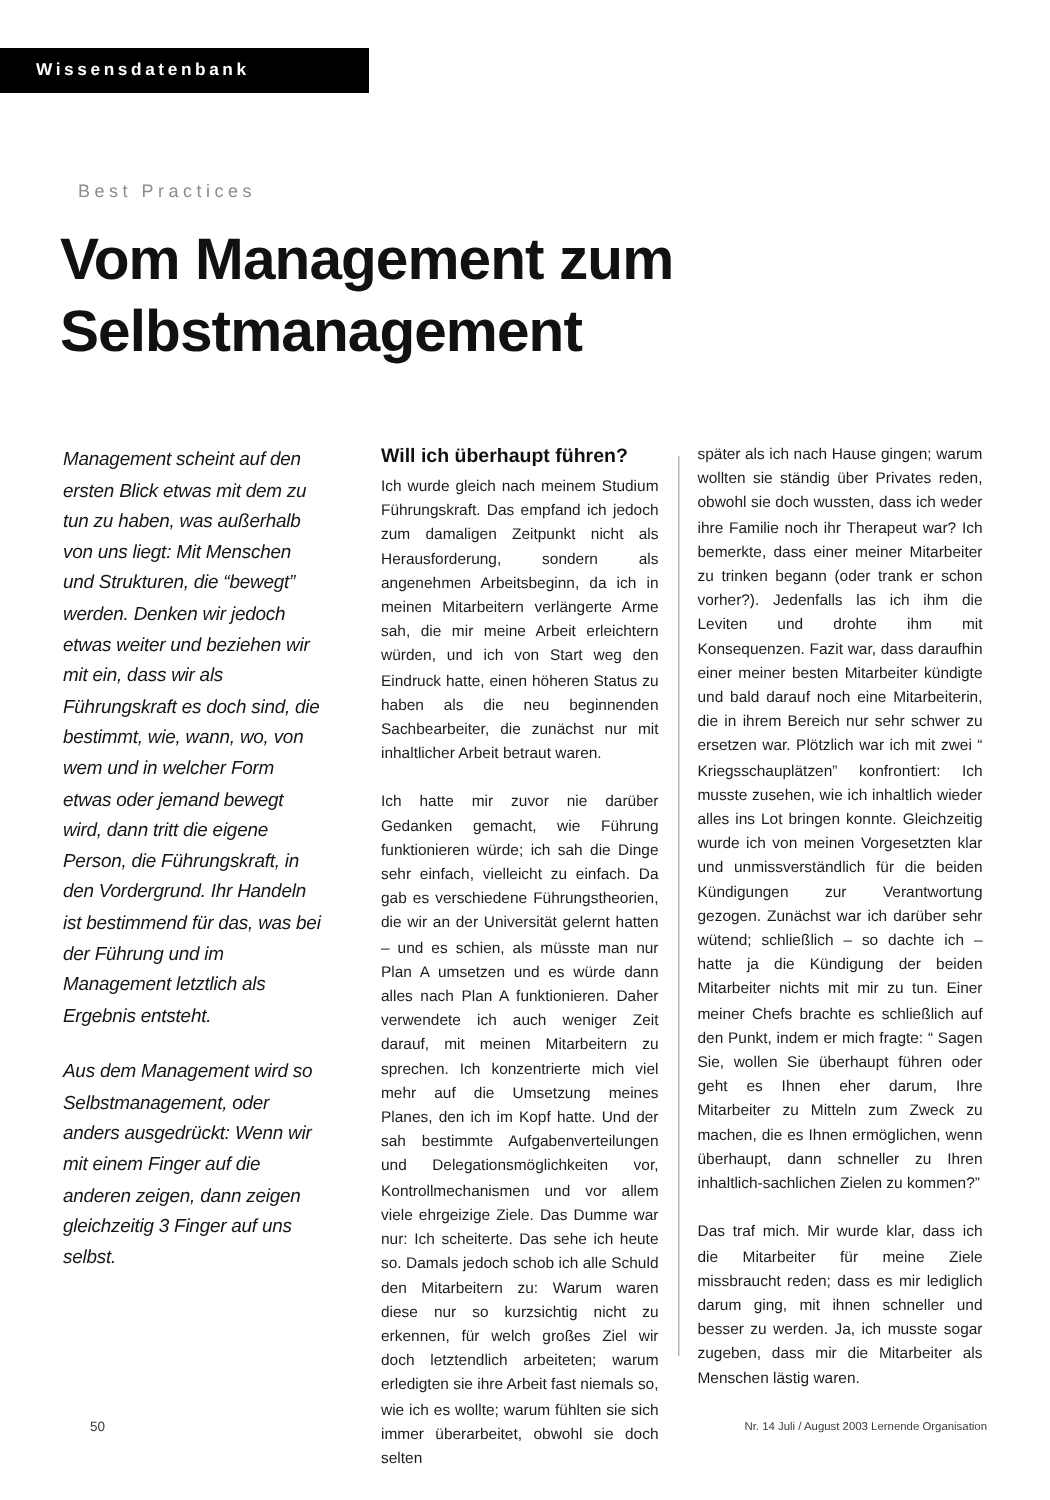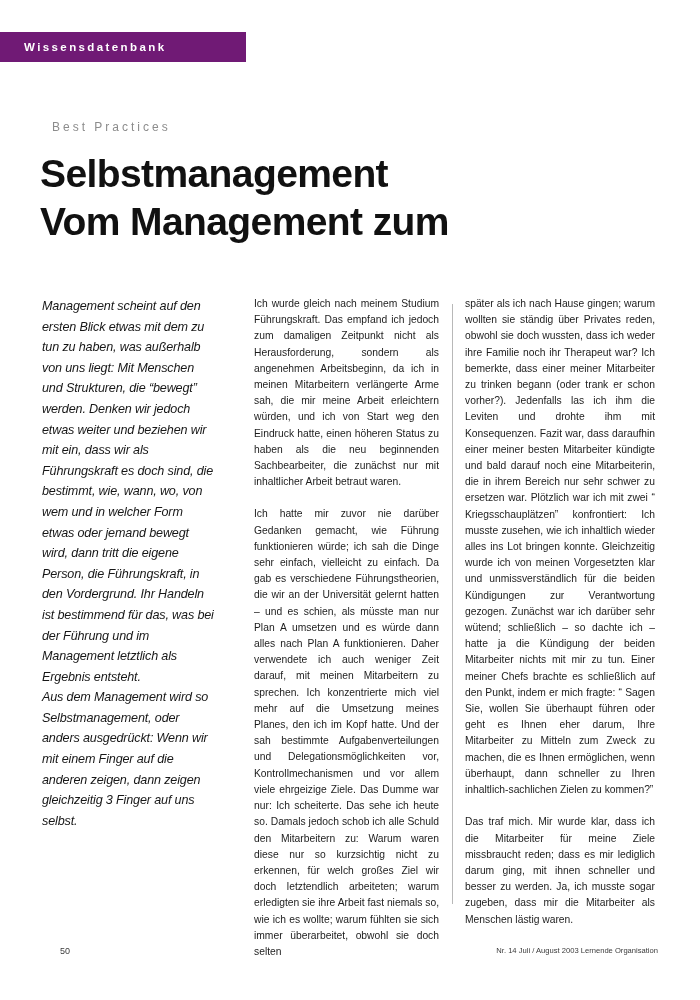--- a/index.html
+++ b/index.html
@@ -99,21 +99,21 @@
   .lead-text {
     font-size: 12.6px;
     line-height: 20.6px;
     font-style: italic;
     font-weight: normal;
     color: #171717;
     text-align: left;
     margin: 0;
     letter-spacing: -0.15px;
   }
-  .lead-text + .lead-text { margin-top: 0; font-style: italic; }
+  .lead-text + .lead-text { margin-top: 17px; font-style: italic; }
 
   .col-head {
     font-size: 13px;
     font-weight: bold;
     color: #111111;
     margin: 0 0 5px 0;
     line-height: 16px;
   }
   .body-text {
     font-size: 10.3px;
@@ -141,41 +141,42 @@
     color: #3a3a3a;
     white-space: nowrap;
     text-align: center;
   }
 </style>
 </head>
 <body>
 
 <div class="page">
 
-  <div class="banner" style="background: #701a75;">
+  <div class="banner" style="background: #000000;">
     <span class="banner-label">Wissensdatenbank</span>
   </div>
 
   <div class="kicker">Best Practices</div>
 
   <div class="headline">
+    <span class="line">Vom Management zum</span>
     <span class="line">Selbstmanagement</span>
-    <span class="line">Vom Management zum</span>
   </div>
 
   <div class="cols">
 
     <div class="rule rule-1"></div>
 
     <div class="col col-lead">
       <p class="lead-text">Management scheint auf den ersten Blick etwas mit dem zu tun zu haben, was außerhalb von uns liegt: Mit Menschen und Strukturen, die “bewegt” werden. Denken wir jedoch etwas weiter und beziehen wir mit ein, dass wir als Führungskraft es doch sind, die bestimmt, wie, wann, wo, von wem und in welcher Form etwas oder jemand bewegt wird, dann tritt die eigene Person, die Führungskraft, in den Vordergrund. Ihr Handeln ist bestimmend für das, was bei der Führung und im Management letztlich als Ergebnis entsteht.</p>
       <p class="lead-text">Aus dem Management wird so Selbstmanagement, oder anders ausgedrückt: Wenn wir mit einem Finger auf die anderen zeigen, dann zeigen gleichzeitig 3 Finger auf uns selbst.</p>
     </div>
 
     <div class="col col-mid">
+      <h2 class="col-head">Will ich überhaupt führen?</h2>
       <p class="body-text">Ich wurde gleich nach meinem Studium Führungskraft. Das empfand ich jedoch zum damaligen Zeitpunkt nicht als Herausforderung, sondern als angenehmen Arbeitsbeginn, da ich in meinen Mitarbeitern verlängerte Arme sah, die mir meine Arbeit erleichtern würden, und ich von Start weg den Eindruck hatte, einen höheren Status zu haben als die neu beginnenden Sachbearbeiter, die zunächst nur mit inhaltlicher Arbeit betraut waren.</p>
       <p class="body-text gap">Ich hatte mir zuvor nie darüber Gedanken gemacht, wie Führung funktionieren würde; ich sah die Dinge sehr einfach, vielleicht zu einfach. Da gab es verschiedene Führungstheorien, die wir an der Universität gelernt hatten – und es schien, als müsste man nur Plan A umsetzen und es würde dann alles nach Plan A funktionieren. Daher verwendete ich auch weniger Zeit darauf, mit meinen Mitarbeitern zu sprechen. Ich konzentrierte mich viel mehr auf die Umsetzung meines Planes, den ich im Kopf hatte. Und der sah bestimmte Aufgabenverteilungen und Delegationsmöglichkeiten vor, Kontrollmechanismen und vor allem viele ehrgeizige Ziele. Das Dumme war nur: Ich scheiterte. Das sehe ich heute so. Damals jedoch schob ich alle Schuld den Mitarbeitern zu: Warum waren diese nur so kurzsichtig nicht zu erkennen, für welch großes Ziel wir doch letztendlich arbeiteten; warum erledigten sie ihre Arbeit fast niemals so, wie ich es wollte; warum fühlten sie sich immer überarbeitet, obwohl sie doch selten</p>
     </div>
 
     <div class="col col-right">
       <p class="body-text">später als ich nach Hause gingen; warum wollten sie ständig über Privates reden, obwohl sie doch wussten, dass ich weder ihre Familie noch ihr Therapeut war? Ich bemerkte, dass einer meiner Mitarbeiter zu trinken begann (oder trank er schon vorher?). Jedenfalls las ich ihm die Leviten und drohte ihm mit Konsequenzen. Fazit war, dass daraufhin einer meiner besten Mitarbeiter kündigte und bald darauf noch eine Mitarbeiterin, die in ihrem Bereich nur sehr schwer zu ersetzen war. Plötzlich war ich mit zwei “ Kriegsschauplätzen” konfrontiert: Ich musste zusehen, wie ich inhaltlich wieder alles ins Lot bringen konnte. Gleichzeitig wurde ich von meinen Vorgesetzten klar und unmissverständlich für die beiden Kündigungen zur Verantwortung gezogen. Zunächst war ich darüber sehr wütend; schließlich – so dachte ich – hatte ja die Kündigung der beiden Mitarbeiter nichts mit mir zu tun. Einer meiner Chefs brachte es schließlich auf den Punkt, indem er mich fragte: “ Sagen Sie, wollen Sie überhaupt führen oder geht es Ihnen eher darum, Ihre Mitarbeiter zu Mitteln zum Zweck zu machen, die es Ihnen ermöglichen, wenn überhaupt, dann schneller zu Ihren inhaltlich-sachlichen Zielen zu kommen?”</p>
       <p class="body-text gap">Das traf mich. Mir wurde klar, dass ich die Mitarbeiter für meine Ziele missbraucht reden; dass es mir lediglich darum ging, mit ihnen schneller und besser zu werden. Ja, ich musste sogar zugeben, dass mir die Mitarbeiter als Menschen lästig waren.</p>
     </div>
 
   </div>

